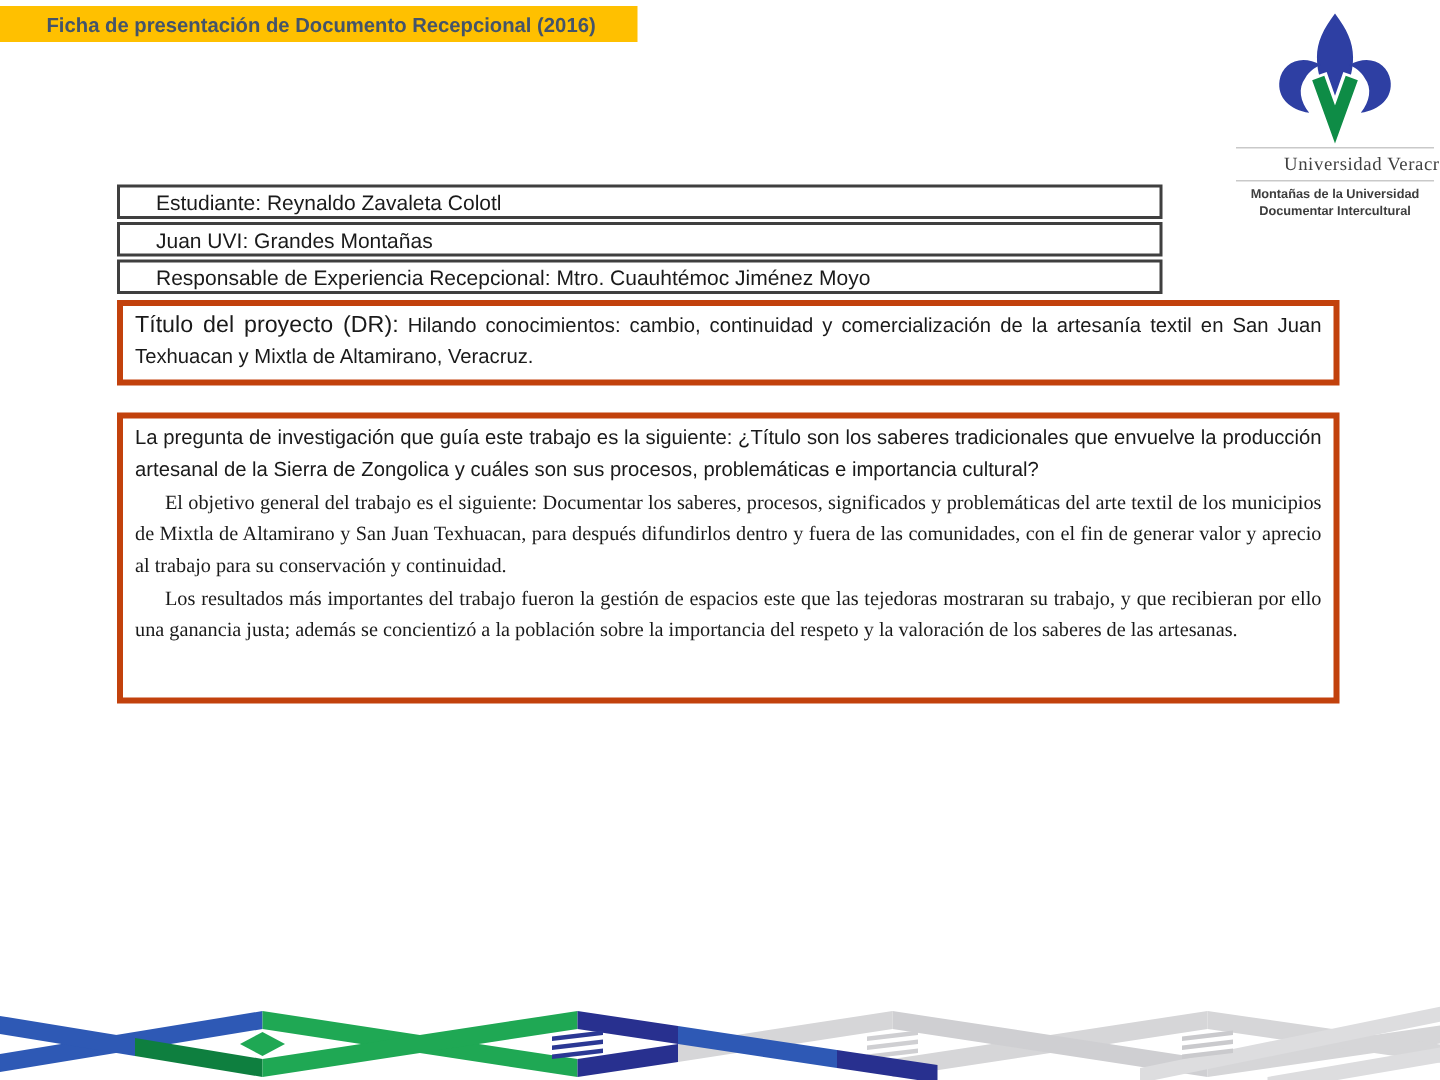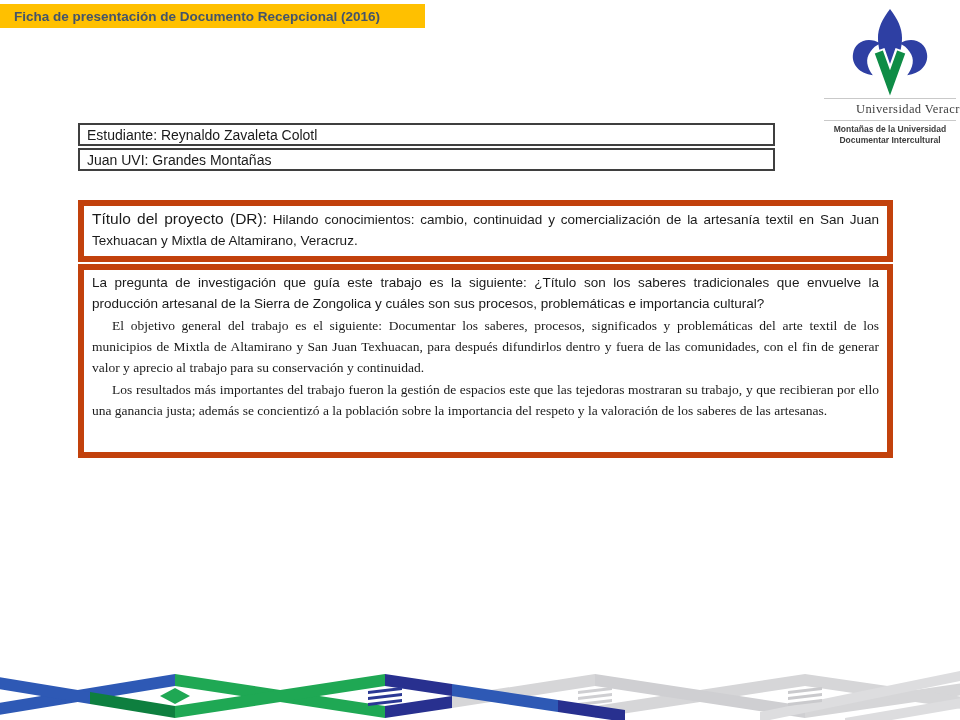--- a/index.html
+++ b/index.html
@@ -7,21 +7,21 @@
     position:relative;width:960px;height:720px;background:#ffffff;
     overflow:hidden;font-family:"Liberation Sans",sans-serif;color:#1a1a1a;
     margin:0 auto;
   }
   
   .banner{
     position:absolute;left:0;top:4px;width:425px;height:24px;
     background:#FFC000;display:flex;align-items:center;
   }
   .banner span{
-    padding-left:14px;font-size:13.5px;font-weight:bold;color:#44546A;
+    padding-left:31px;font-size:13.5px;font-weight:bold;color:#44546A;
     white-space:nowrap;
   }
   
   .logo{
     position:absolute;left:820px;top:8px;width:140px;text-align:center;
   }
   .logo svg{display:block;margin:0 auto;}
   .logo-rule{height:1px;background:#c9c9c9;margin:2px 4px;}
   .logo-univ{
     font-family:"Liberation Serif",serif;font-size:12.5px;color:#404040;
@@ -29,26 +29,26 @@
   }
   .logo-dir{
     font-size:8.5px;font-weight:bold;color:#3d3d3d;line-height:1.25;
     padding-top:1px;
   }
   
   .info-table{position:absolute;left:78px;top:123px;width:697px;}
   .info-row{
     box-sizing:border-box;border:2px solid #3f3f3f;height:23px;
     margin-bottom:2px;display:flex;align-items:center;
-    padding-left:7px;font-size:14px;background:#fff;white-space:nowrap;
+    padding-left:24px;font-size:14px;background:#fff;white-space:nowrap;
   }
   .project-table{position:absolute;left:78px;top:200px;width:815px;}
   .project-cell{
-    box-sizing:border-box;border:6px solid #c2410c;background:#fff;
-    padding:2px 8px 4px 8px;margin-bottom:2px;
+    box-sizing:border-box;border:4px solid #c2410c;background:#fff;
+    padding:2px 8px 4px 8px;margin-bottom:18px;
     font-size:13.5px;line-height:21.4px;text-align:justify;
   }
   .title-cell{min-height:44px;}
   .abstract-cell{min-height:194px;}
   .title-label{font-size:15.5px;}
   .abstract-label{text-align:left;}
   .para{margin:0;}
   .para.indent{text-indent:20px;font-family:Liberation Serif, serif;}
   
   .footer-ribbon{position:absolute;left:0;bottom:0;width:960px;height:60px;}
@@ -80,20 +80,21 @@
     <div class="logo-rule"></div>
     <div class="logo-dir">
       <span>Montañas de la Universidad</span><br>
       <span>Documentar Intercultural</span>
     </div>
   </div>
 
   <div class="info-table">
     <div class="info-row">Estudiante: Reynaldo Zavaleta Colotl</div>
     <div class="info-row">Juan UVI: Grandes Montañas</div>
+    <div class="info-row">Responsable de Experiencia Recepcional: Mtro. Cuauhtémoc Jiménez Moyo</div>
   </div>
 
   <div class="project-table">
     <div class="project-cell title-cell">
       <span class="title-label">Título del proyecto (DR):</span>
       <span>Hilando conocimientos: cambio, continuidad y comercialización de la artesanía textil en San Juan Texhuacan y Mixtla de Altamirano, Veracruz.</span>
     </div>
     <div class="project-cell abstract-cell">
       <p class="para">La pregunta de investigación que guía este trabajo es la siguiente: ¿Título son los saberes tradicionales que envuelve la producción artesanal de la Sierra de Zongolica y cuáles son sus procesos, problemáticas e importancia cultural?</p>
       <p class="para indent">El objetivo general del trabajo es el siguiente: Documentar los saberes, procesos, significados y problemáticas del arte textil de los municipios de Mixtla de Altamirano y San Juan Texhuacan, para después difundirlos dentro y fuera de las comunidades, con el fin de generar valor y aprecio al trabajo para su conservación y continuidad.</p>

